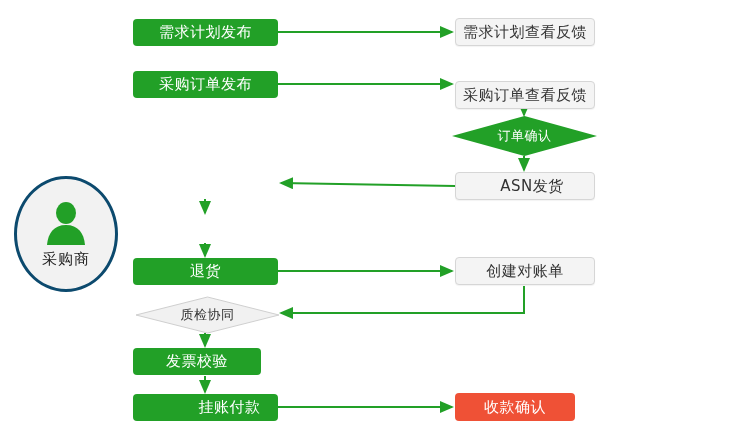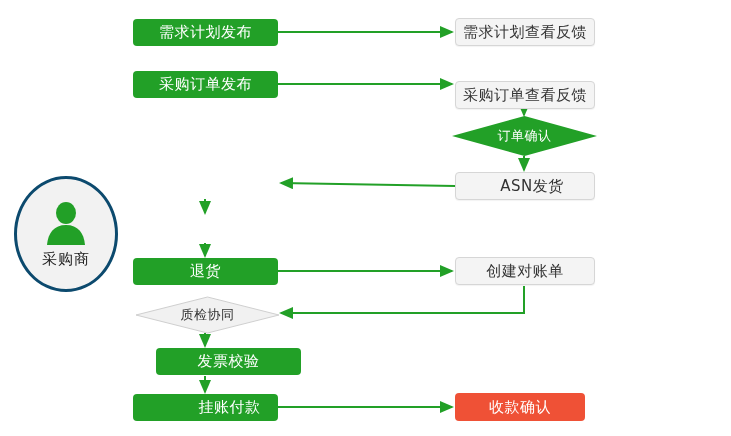--- a/index.html
+++ b/index.html
@@ -170,24 +170,24 @@
     <span>创建对账单</span>
   </div>
 
   <div class="diamond-wrap diamond-gray" style="left:135px; top:296px; width:145px; height:38px;">
     <svg viewBox="0 0 145 38" width="145" height="38">
       <polygon points="72.5,1 144,19 72.5,37 1,19" fill="#f1f1f1" stroke="#cfcfcf" stroke-width="1"></polygon>
     </svg>
     <div class="diamond-label">质检协同</div>
   </div>
 
-  <div class="node node-green" style="left:133px; top:348px; width:145px; height:27px;margin-left:23px;">
+  <div class="node node-green" style="left:133px; top:348px; width:128px; height:27px;">
     <span>发票校验</span>
   </div>
   <div class="node node-green" style="left:133px; top:394px; width:145px; height:27px;padding-left:48px;">
     <span>挂账付款</span>
   </div>
 
-  <div class="node node-orange" style="left:455px; top:393px; width:130px; height:28px;">
+  <div class="node node-orange" style="left:455px; top:393px; width:120px; height:28px;">
     <span>收款确认</span>
   </div>
 
 </div>
 
 </body></html>

